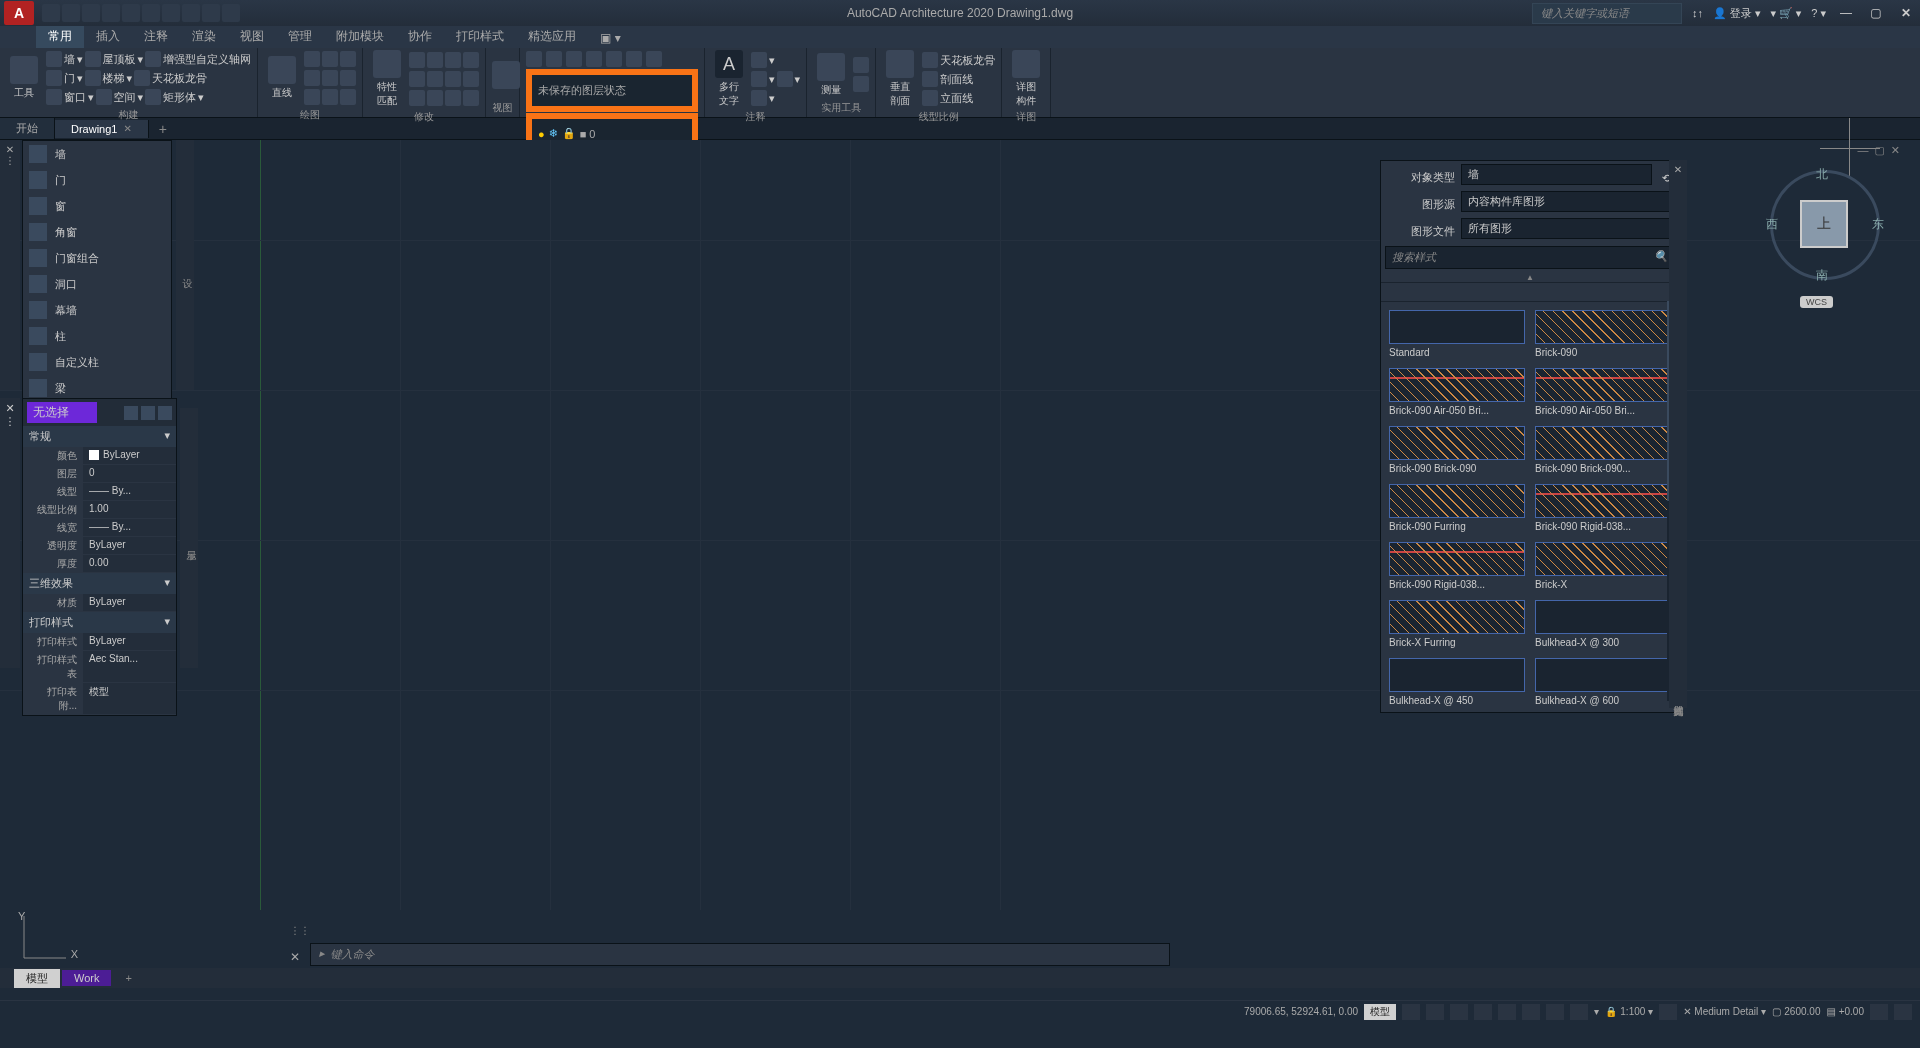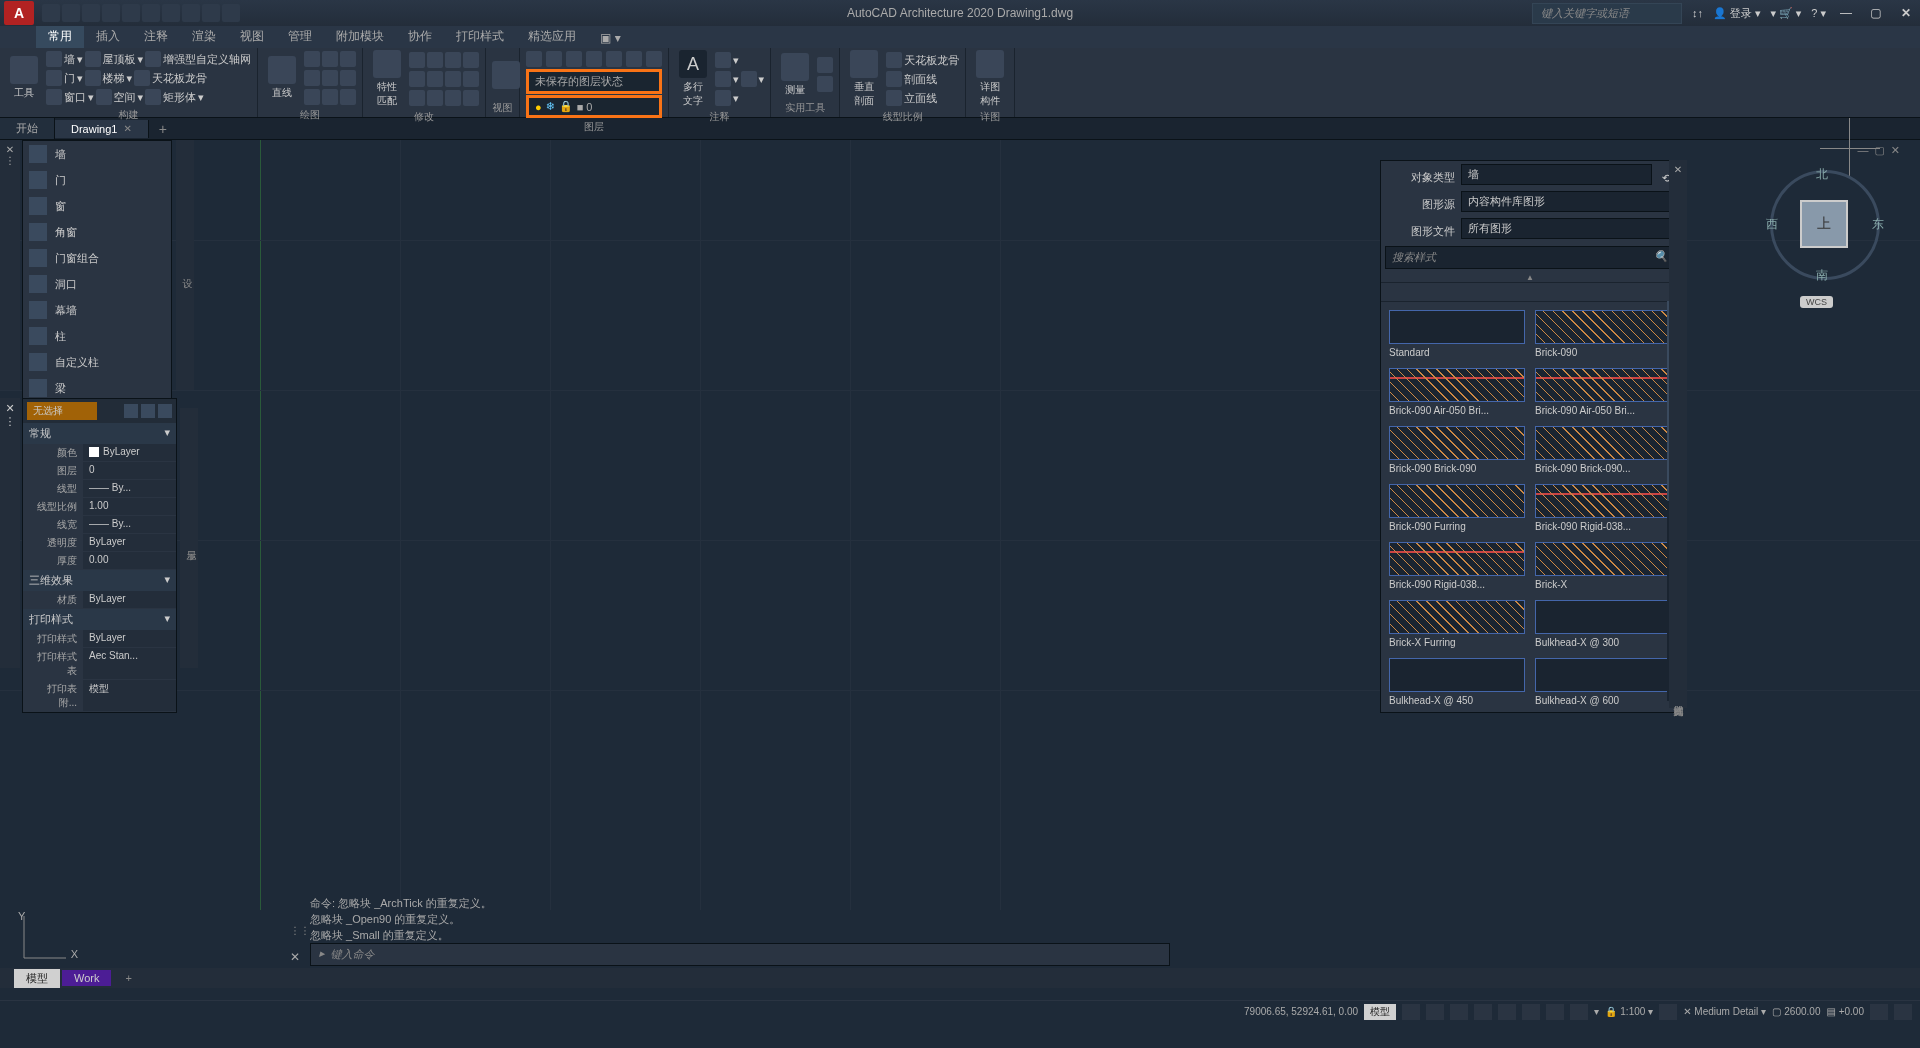--- a/index.html
+++ b/index.html
@@ -26,21 +26,21 @@
 .ribbon-panel { border-right: 1px solid #1a232e; padding: 2px 6px; display: flex; flex-direction: column; justify-content: space-between; }
 .ribbon-panel .panel-body { display: flex; gap: 4px; flex: 1; }
 .ribbon-panel .panel-label { text-align: center; font-size: 10px; color: #999; padding-top: 2px; }
 .rbtn-large { width: 36px; display: flex; flex-direction: column; align-items: center; justify-content: center; gap: 2px; }
 .rbtn-large .ricon { width: 28px; height: 28px; background: #3a4658; border-radius: 3px; }
 .rbtn-large .rlabel { font-size: 10px; color: #ccc; }
 .rrow { display: flex; gap: 2px; align-items: center; height: 18px; }
 .rrow .smicon { width: 16px; height: 16px; background: #3a4658; border-radius: 2px; }
 .rrow .smtext { font-size: 11px; color: #ccc; }
 .rcol { display: flex; flex-direction: column; gap: 1px; justify-content: center; }
-.layer-combo { background: #1a2530; border: 3px solid #f97316; color: #aaa; padding: 2px 6px; width: 136px; font-size: 11px; display: flex; align-items: center; gap: 4px; }
+.layer-combo { background: #1a2530; border: 6px solid #f97316; color: #aaa; padding: 8px 6px; width: 172px; font-size: 11px; display: flex; align-items: center; gap: 4px; }
 
 
 .filetabs { height: 22px; background: #1a2430; display: flex; align-items: center; border-bottom: 1px solid #0a1218; }
 .filetabs .ftab { padding: 3px 16px; color: #aaa; background: #222e3c; border-right: 1px solid #0a1218; display: flex; align-items: center; gap: 6px; font-size: 11px; }
 .filetabs .ftab.active { background: #2a3646; color: #fff; }
 .filetabs .ftab .fclose { color: #888; font-size: 10px; }
 .filetabs .fplus { padding: 3px 10px; color: #888; font-size: 14px; }
 
 
 .main { position: relative; height: 770px; background: #1e2a38; }
@@ -52,21 +52,21 @@
 .toolpalette { position: absolute; left: 22px; top: 0; width: 150px; background: #2a3442; border: 1px solid #0a1218; }
 .toolpalette .trow { display: flex; align-items: center; gap: 8px; padding: 4px 6px; color: #ccc; font-size: 11px; }
 .toolpalette .trow .ticon { width: 18px; height: 18px; background: #3a4a5e; }
 .palette-handle { position: absolute; left: 0; top: 0; width: 20px; height: 250px; background: #232d3a; display: flex; flex-direction: column; align-items: center; padding-top: 4px; }
 .palette-handle .hx { color: #aaa; font-size: 10px; }
 
 
 .props { position: absolute; left: 22px; top: 258px; width: 155px; background: #2a3442; border: 1px solid #0a1218; }
 .props-handle { position: absolute; left: 0; top: 258px; width: 20px; height: 270px; background: #232d3a; display: flex; flex-direction: column; align-items: center; padding-top: 4px; }
 .props .phead { display: flex; align-items: center; justify-content: space-between; padding: 3px 4px; background: #222c38; }
-.props .phead .psel { background: #a16207; color: #ccc; padding: 2px 6px; font-size: 10px; width: 70px; font-family: Liberation Mono, monospace; }
+.props .phead .psel { background: #6d28d9; color: #ccc; padding: 2px 6px; font-size: 12px; width: 70px; font-family: Liberation Mono, monospace; }
 .props .phead .picos { display: flex; gap: 3px; }
 .props .phead .pico { width: 14px; height: 14px; background: #3a4a5e; }
 .props .pgroup { background: #2a3848; color: #ccc; padding: 3px 6px; font-size: 11px; display: flex; justify-content: space-between; }
 .props .prow { display: flex; font-size: 10px; }
 .props .prow .plabel { width: 60px; text-align: right; padding: 2px 6px; color: #aaa; }
 .props .prow .pval { flex: 1; padding: 2px 6px; color: #ccc; background: #232d3a; border-bottom: 1px solid #2a3442; }
 .props .prow .pval .swatch { display: inline-block; width: 10px; height: 10px; background: #fff; margin-right: 4px; vertical-align: middle; }
 
 
 .styles { position: absolute; right: 240px; top: 20px; width: 300px; background: #2a3442; border: 1px solid #0a1218; }
@@ -591,25 +591,20 @@
 <div class="cmdarea">
   <div class="axis">
     <span class="yax">Y</span>
     <svg width="50" height="50" style="position:absolute;left:2px;top:2px">
         <line x1="4" y1="46" x2="4" y2="4" stroke="#888"></line>
         <line x1="4" y1="46" x2="46" y2="46" stroke="#888"></line>
       </svg>
     <span class="xax">X</span>
   </div>
   <span style="position:absolute;left:290px;bottom:32px;color:#888;font-size:10px">⋮⋮</span>
-  <div style="position:absolute;left:310px;bottom:24px">
-    <div class="hist">命令: 忽略块 _ArchTick 的重复定义。</div>
-    <div class="hist">忽略块 _Open90 的重复定义。</div>
-    <div class="hist">忽略块 _Small 的重复定义。</div>
-  </div>
   <span style="position:absolute;left:290px;bottom:4px;color:#aaa;font-size:12px">✕</span>
   <div style="position:absolute;left:310px;bottom:2px" class="cmdline">
     <span>▸</span>
     <span>键入命令</span>
   </div>
 </div>
 
 <div class="layouttabs">
   <div class="ltab active">模型</div>
   <div class="ltab">Work</div>

